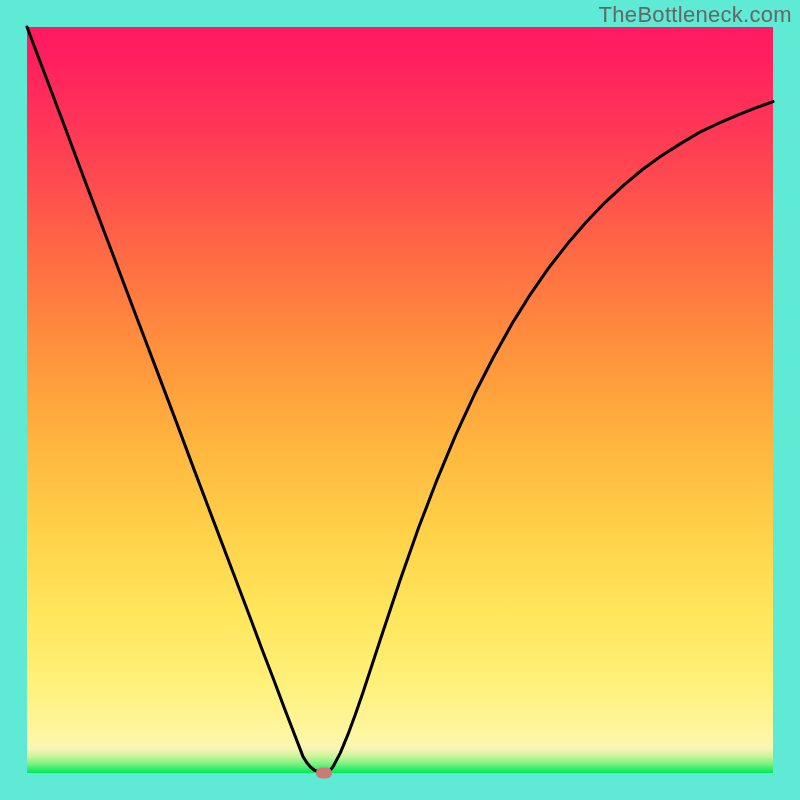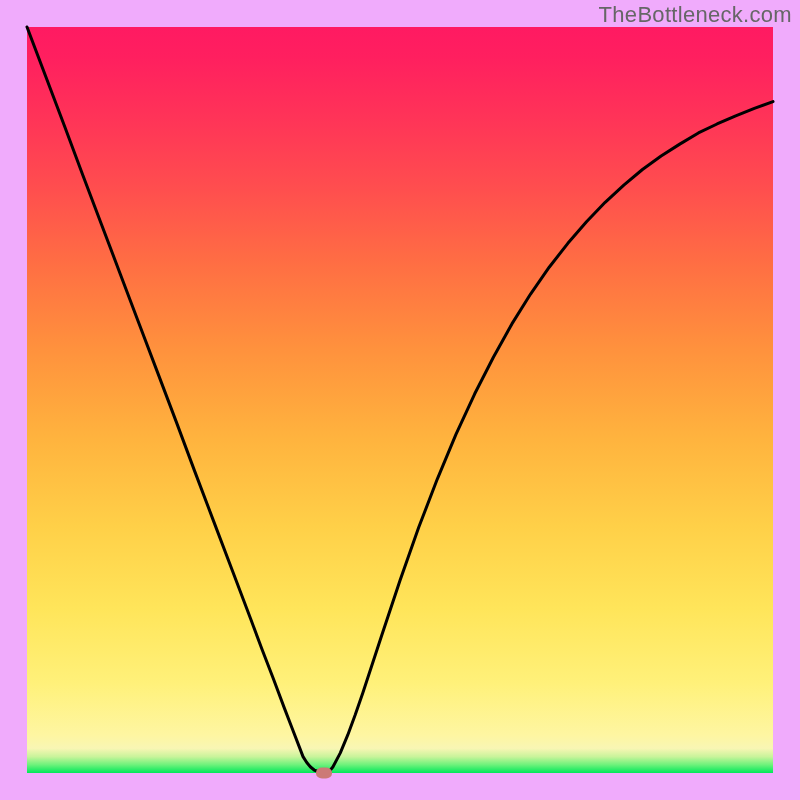--- a/index.html
+++ b/index.html
@@ -8,21 +8,21 @@
     width: 800px;
     height: 800px;
     background: #000;
     font-family: Arial, Helvetica, sans-serif;
     overflow: hidden;
   }
   .frame {
     position: relative;
     width: 800px;
     height: 800px;
-    background: #f0abfc;
+    background: #5eead4;
     text-decoration: underline;
   }
   .plot-area {
     position: absolute;
     left: 27px;
     top: 27px;
     width: 746px;
     height: 746px;
     
     background: linear-gradient(

